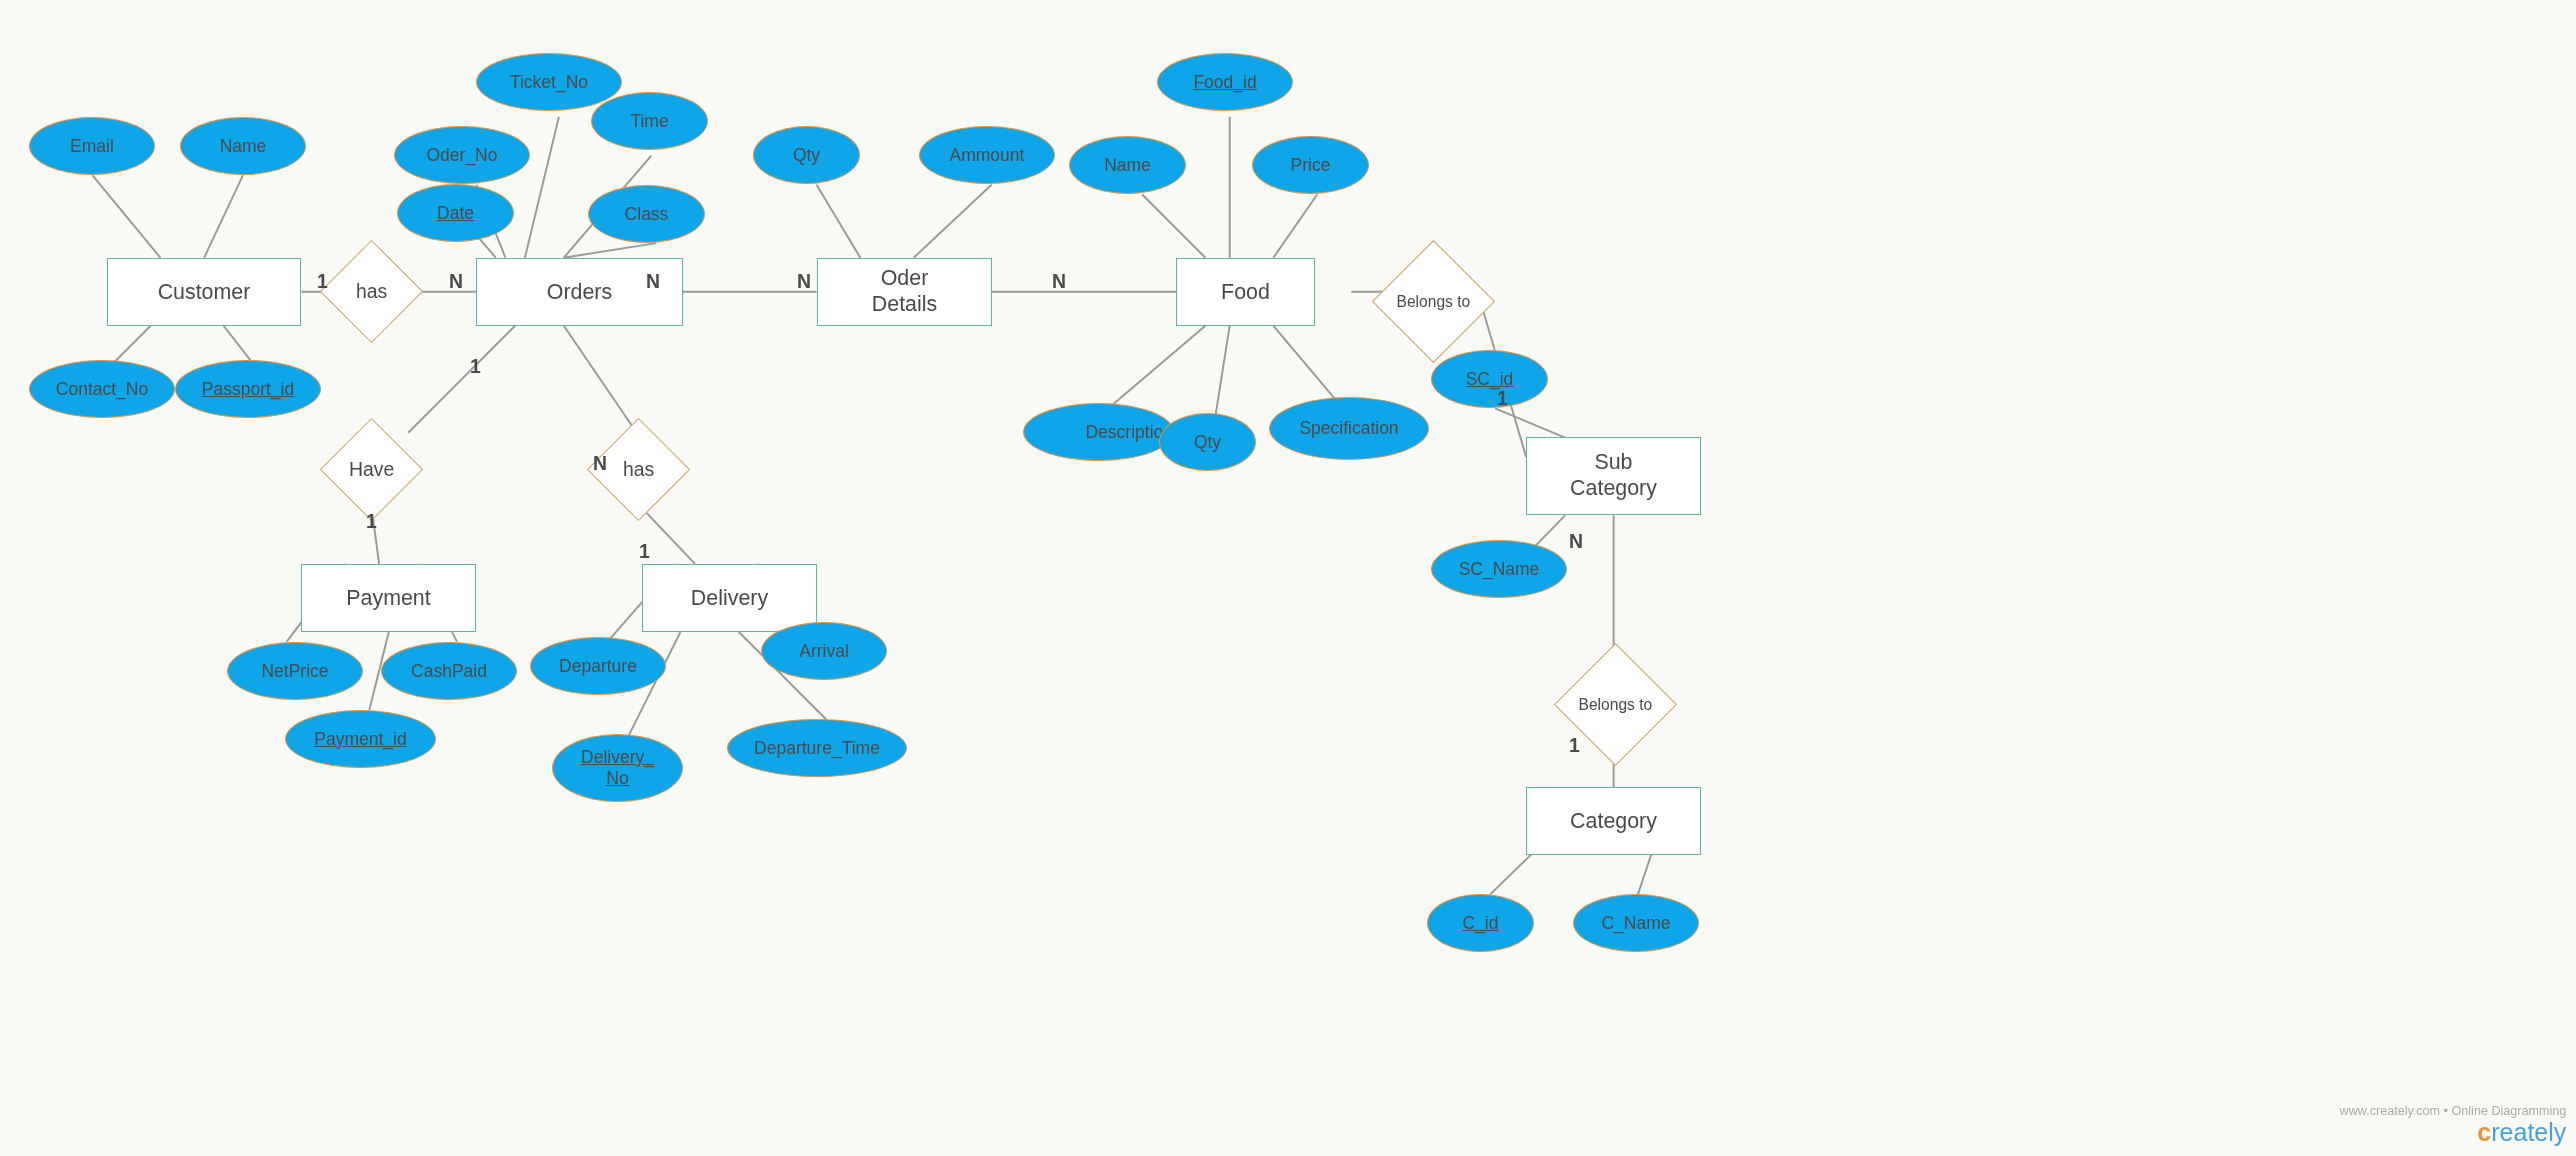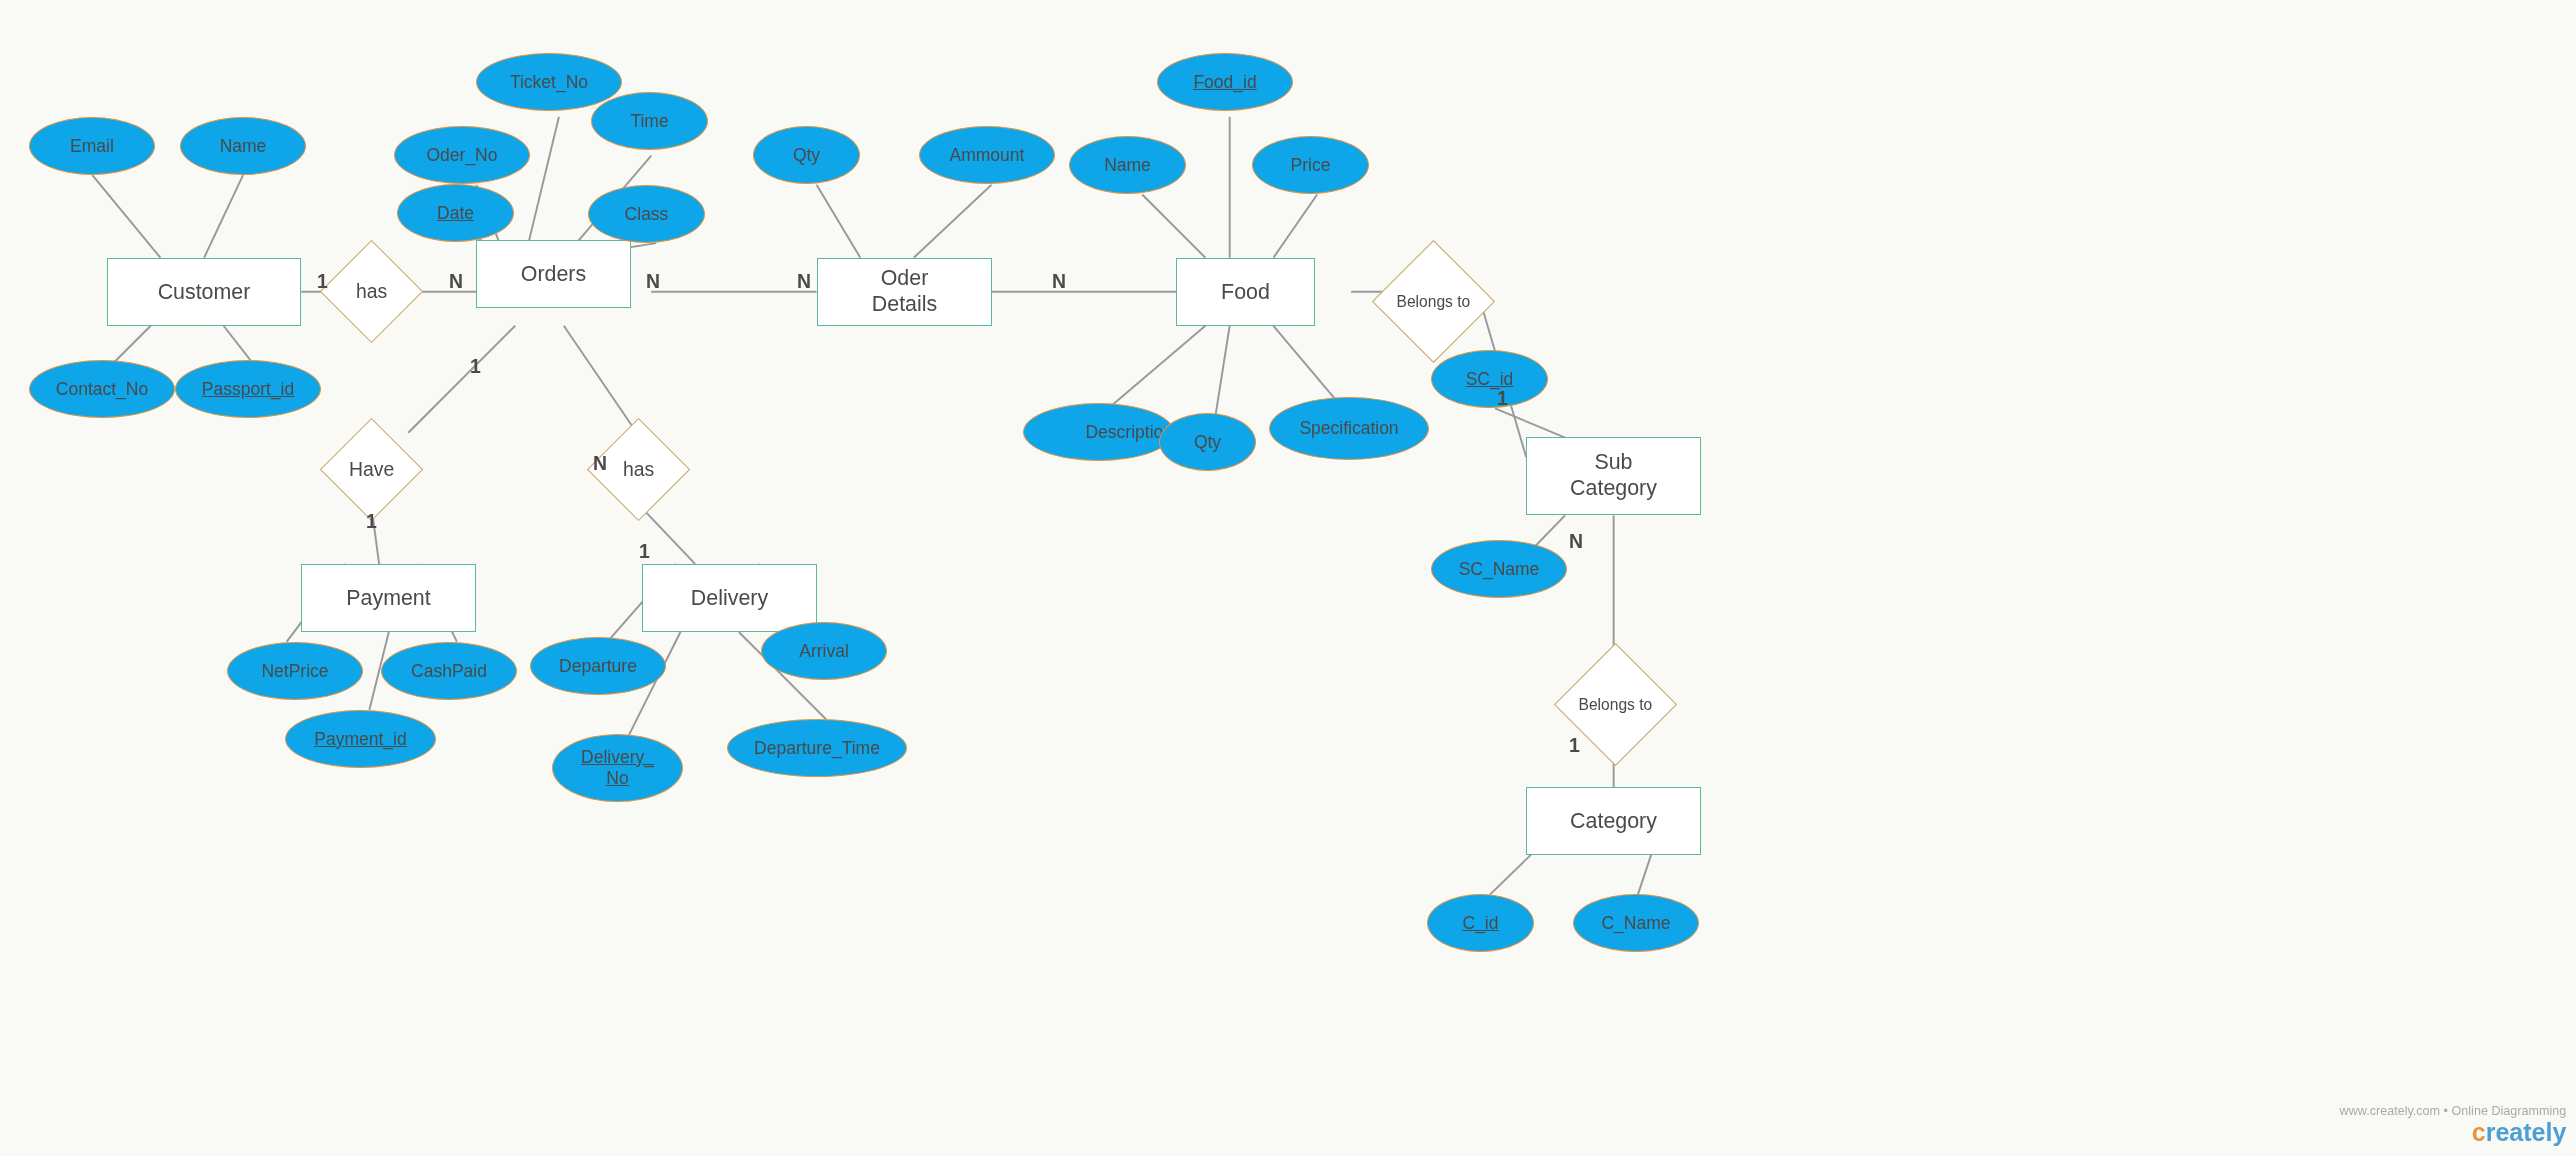--- a/index.html
+++ b/index.html
@@ -158,21 +158,21 @@
   <line class="conn-line" x1="780" y1="580" x2="855" y2="660"></line>
   <line class="conn-line" x1="700" y1="650" x2="645" y2="760"></line>
   <line class="conn-line" x1="760" y1="650" x2="850" y2="740"></line>
 
 </svg>
 
 <div class="entity" style="left:107px; top:258px; width:194px; height:68px;">
   <span>Customer</span>
 </div>
 
-<div class="entity" style="left:476px; top:240px; width:155px; height:68px;">
+<div class="entity" style="left:476px; top:258px; width:207px; height:68px;">
   <span>Orders</span>
 </div>
 
 <div class="entity" style="left:817px; top:258px; width:175px; height:68px; line-height:1.2;">
   <span>Oder<br>Details</span>
 </div>
 
 <div class="entity" style="left:1176px; top:258px; width:139px; height:68px;text-align:right;">
   <span>Food</span>
 </div>
@@ -334,16 +334,16 @@
 <span class="cardinality" style="left:470px; top:355px;">1</span>
 <span class="cardinality" style="left:366px; top:510px;">1</span>
 <span class="cardinality" style="left:639px; top:540px;">1</span>
 <span class="cardinality" style="left:593px; top:452px;">N</span>
 <span class="cardinality" style="left:1569px; top:530px;">N</span>
 <span class="cardinality" style="left:1569px; top:734px;">1</span>
 
 <div class="watermark">
   <div style="text-align:right; font-size:12.6px; color:#aaa;">www.creately.com • Online Diagramming</div>
   <div style="text-align:right;">
-    <span style="color:#e8943a; font-weight:bold; font-size:25px;">c</span><span style="color:#4a9fd4; font-weight:bold; font-size:25px;">reately</span>
+    <span style="color:#e8943a; font-weight:bold; font-size:25px;">c</span><span style="color:#4a9fd4; font-weight:normal; font-size:25px;">reately</span>
   </div>
 </div>
 
 
 </body></html>

